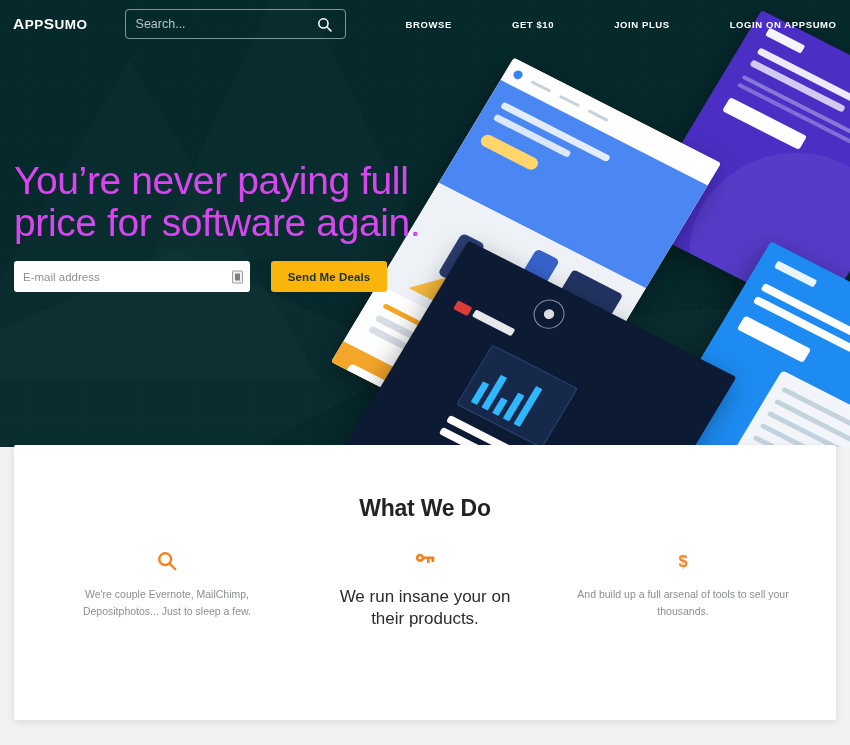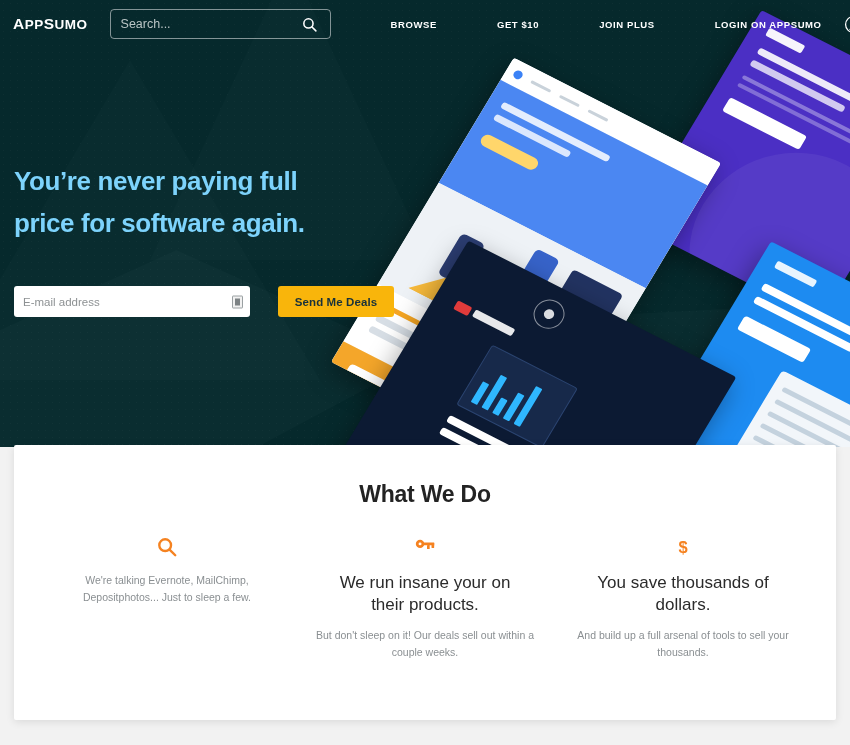--- a/index.html
+++ b/index.html
@@ -87,21 +87,21 @@
     color: #ffffff;
     font-weight: 700;
     font-size: 13.5px;
     letter-spacing: .5px;
     white-space: nowrap;
   }
   .logo .cap { font-size: 15.5px; }
 
   .searchbox {
     position: relative;
-    margin-left: 22px;
+    margin-left: 37px;
     width: 264px;
     height: 30px;
     border: 1px solid rgba(255,255,255,0.5);
     border-radius: 4px;
     display: flex;
     align-items: center;
   }
   .searchbox input {
     flex: 1;
     height: 100%;
@@ -152,39 +152,38 @@
 
   
   .hero-text {
     position: absolute;
     left: 14px;
     top: 160px;
     width: 420px;
     z-index: 20;
   }
   .hero-title {
-    color: #7dd3fc;
-    font-size: 26px;
+    color: #d946ef;
+    font-size: 39px;
     line-height: 42px;
-    font-weight: 700;
+    font-weight: 400;
     letter-spacing: -0.4px;
   }
   .hero-sub {
     margin-top: 22px;
     color: #ffffff;
     font-size: 13.5px;
     line-height: 22px;
     font-weight: 600;
     max-width: 390px;
   }
   .signup-form {
-    margin-top: 42px;
-    display: flex;
-    align-items: center;
-    gap: 7px;
+    margin-top: 17px;
+    display: flex;
+    align-items: center;
   }
   .email-field {
     position: relative;
     width: 236px;
     height: 31px;
     background: #ffffff;
     border-radius: 3px;
     display: flex;
     align-items: center;
   }
@@ -324,21 +323,21 @@
     top: 445px;
     width: 822px;
     height: 275px;
     background: #ffffff;
     border-radius: 2px;
     box-shadow: 0 2px 9px rgba(0,0,0,0.10);
     z-index: 30;
   }
   .card-title {
     text-align: center;
-    margin-top: 36px;
+    margin-top: 50px;
     font-size: 23px;
     font-weight: 700;
     color: #232323;
     letter-spacing: -0.2px;
   }
   .features {
     display: flex;
     margin-top: 26px;
     padding: 0 24px;
   }
@@ -516,55 +515,47 @@
     <div class="features">
 
       <div class="feature">
         <div class="feature-icon">
           <svg width="22" height="22" viewBox="0 0 24 24" fill="none" stroke="#f58220" stroke-width="2.6">
             <circle cx="10" cy="10" r="6.4"></circle>
             <line x1="14.8" y1="14.8" x2="21" y2="21" stroke-linecap="round"></line>
           </svg>
         </div>
         <div class="feature-sub">
-          <span>We're talking Evernote, MailChimp,</span>
+          <span>We're couple Evernote, MailChimp,</span>
           <span>Depositphotos... Just to sleep a few.</span>
         </div>
       </div>
 
       <div class="feature">
         <div class="feature-icon">
           <svg width="24" height="22" viewBox="0 0 24 24" fill="#f58220">
             <circle cx="6.6" cy="8.6" r="4.6"></circle>
             <circle cx="6.6" cy="8.6" r="1.6" fill="#ffffff"></circle>
             <rect x="9.6" y="7.1" width="12.6" height="3.1" rx="0.4"></rect>
             <rect x="14.2" y="9.9" width="2.9" height="4.3" rx="0.4"></rect>
             <rect x="19.1" y="9.9" width="2.9" height="3.1" rx="0.4"></rect>
           </svg>
         </div>
         <div class="feature-head">
           <span>We run insane your on</span><br>
           <span>their products.</span>
         </div>
-        <div class="feature-sub">
-          <span>But don't sleep on it! Our deals sell out within a</span>
-          <span>couple weeks.</span>
-        </div>
       </div>
 
       <div class="feature">
         <div class="feature-icon">
           <svg width="18" height="24" viewBox="0 0 24 24">
             <text x="12" y="19.5" text-anchor="middle" font-family="Liberation Sans, sans-serif" font-size="22" font-weight="700" fill="#f58220">$</text>
           </svg>
         </div>
-        <div class="feature-head">
-          <span>You save thousands of</span><br>
-          <span>dollars.</span>
-        </div>
         <div class="feature-sub">
           <span>And build up a full arsenal of tools to sell your</span>
           <span>thousands.</span>
         </div>
       </div>
 
     </div>
   </div>
 
 </div>

